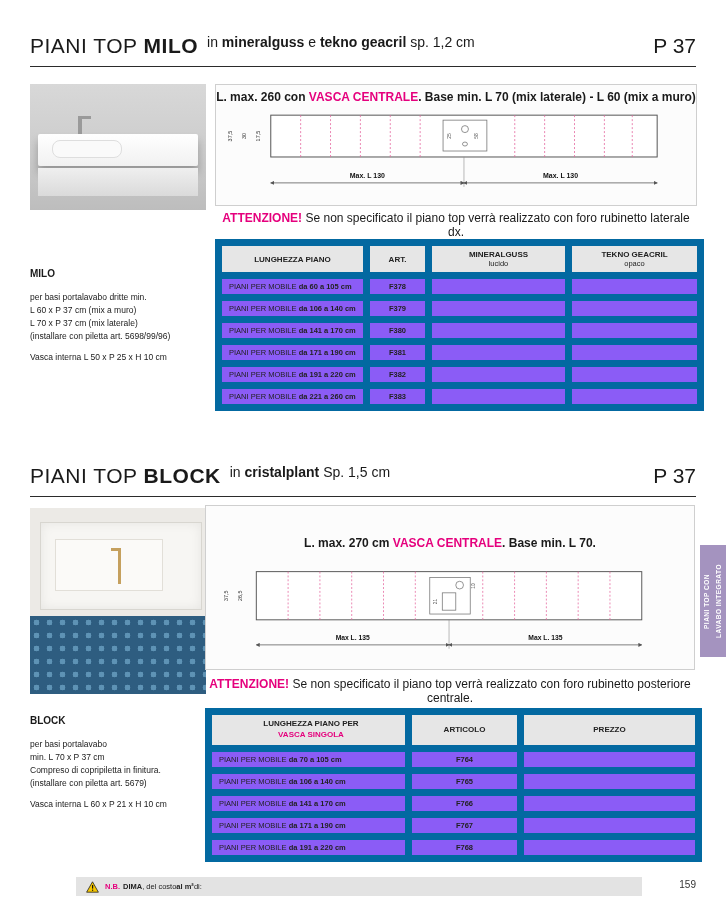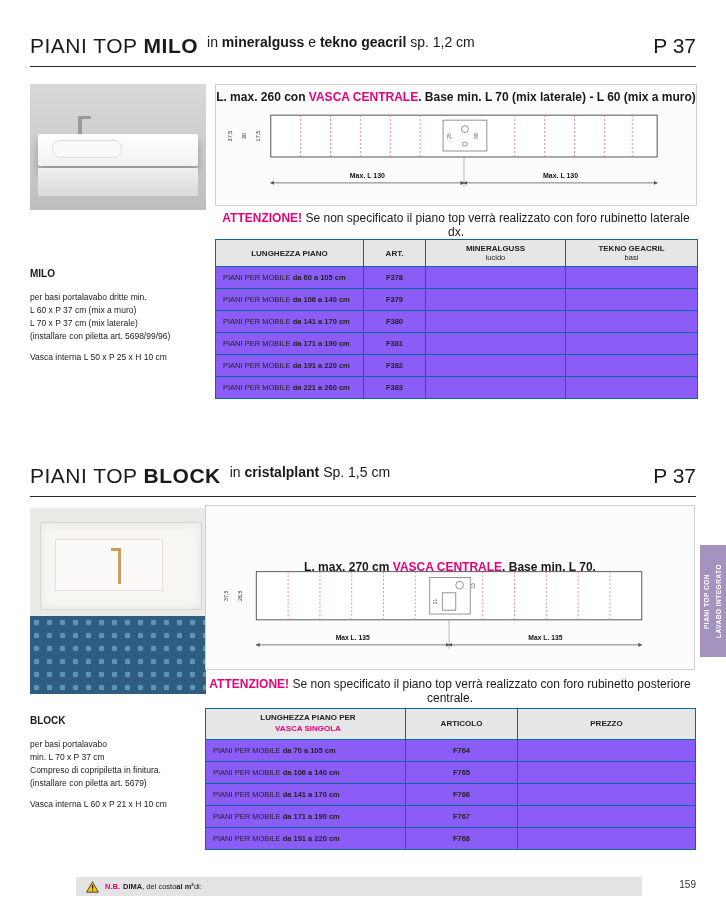--- a/index.html
+++ b/index.html
@@ -38,21 +38,21 @@
     background-color:#2e5d80;
     background-image:radial-gradient(circle 4.5px at 6.5px 6.5px,#5e93b5 62%,#2e5d80 68%);
     background-size:13px 13px; }
 
   
   .panel { position:absolute; background:#fcfcfc; border:1px solid #cfcfcf; }
   .panel1 { left:215px; top:84px; width:482px; height:122px; }
   .panel2 { left:205px; top:505px; width:490px; height:165px; }
   .panel-label { position:absolute; left:0; right:0; text-align:center; font-size:12px; font-weight:700; color:#1a1a1a; }
   .panel1 .panel-label { top:5px; }
-  .panel2 .panel-label { top:54px; }
+  .panel2 .panel-label { top:30px; }
   .accent { color:#e5007d; }
   .draw1 { position:absolute; left:0; top:18px; width:480px; height:100px; }
   .draw2 { position:absolute; left:0; top:56px; width:488px; height:106px; }
 
   .mainrect { fill:#ffffff; stroke:#555; stroke-width:1; }
   .dash line { stroke:#e5679f; stroke-width:.8; stroke-dasharray:2 2; }
   .detail { fill:none; stroke:#777; stroke-width:.8; }
   .thin { stroke:#888; stroke-width:.6; }
   .dimline { stroke:#444; stroke-width:.7; }
   .dimt { font-size:5.5px; fill:#333; text-anchor:middle; font-family:"Liberation Sans",sans-serif; }
@@ -70,21 +70,21 @@
   .info1 { top:266px; }
   .info2 { top:713px; }
   .info-name { font-size:10px; font-weight:700; margin-bottom:9px; }
   .info b { font-weight:400; }
   .info .gap { height:8px; }
 
   
   table.spec { border-collapse:collapse; table-layout:fixed; background:#fff; position:absolute; }
   .t1 { left:215px; top:239px; width:482px; }
   .t2 { left:205px; top:708px; width:490px; }
-  table.spec th, table.spec td { border:1px solid #0369a1; }
+  table.spec th, table.spec td { border:7px solid #0369a1; }
   table.spec th { background:#e6e6e6; font-size:8px; font-weight:700; text-align:center; padding:4px 2px; color:#222; vertical-align:middle; }
   .th-sub { display:block; font-weight:400; font-size:7.5px; }
   .th-left { text-align:center; padding-left:7px !important; }
   .th-line { display:block; line-height:1.35; }
   table.spec td { height:22px; font-size:7.5px; color:#222; background:#8b5cf6; }
   td.c-range { text-align:left; padding-left:7px; }
   td.c-range b { font-weight:700; }
   td.c-art { text-align:center; font-weight:700; font-size:8px; }
 
   
@@ -192,21 +192,21 @@
         <col style="width:148px">
         <col style="width:62px">
         <col style="width:140px">
         <col style="width:132px">
       </colgroup>
     <thead>
       <tr>
         <th>LUNGHEZZA PIANO</th>
         <th>ART.</th>
         <th><span>MINERALGUSS</span><span class="th-sub">lucido</span></th>
-        <th><span>TEKNO GEACRIL</span><span class="th-sub">basi</span></th>
+        <th><span>TEKNO GEACRIL</span><span class="th-sub">opaco</span></th>
       </tr>
     </thead>
     <tbody>
       <tr>
         <td class="c-range"><span>PIANI PER MOBILE</span> <b>da 60 a 105 cm</b></td>
         <td class="c-art">F378</td>
         <td></td>
           <td></td>
       </tr>
       <tr>

